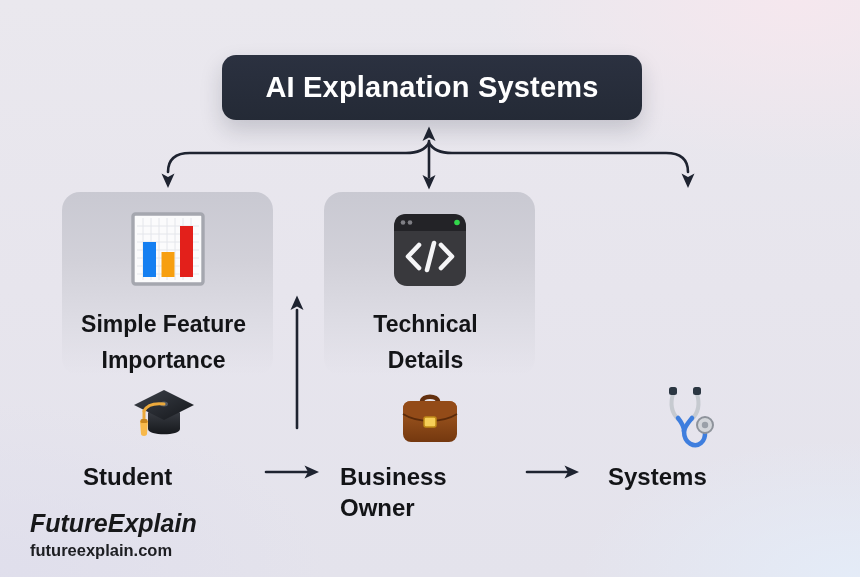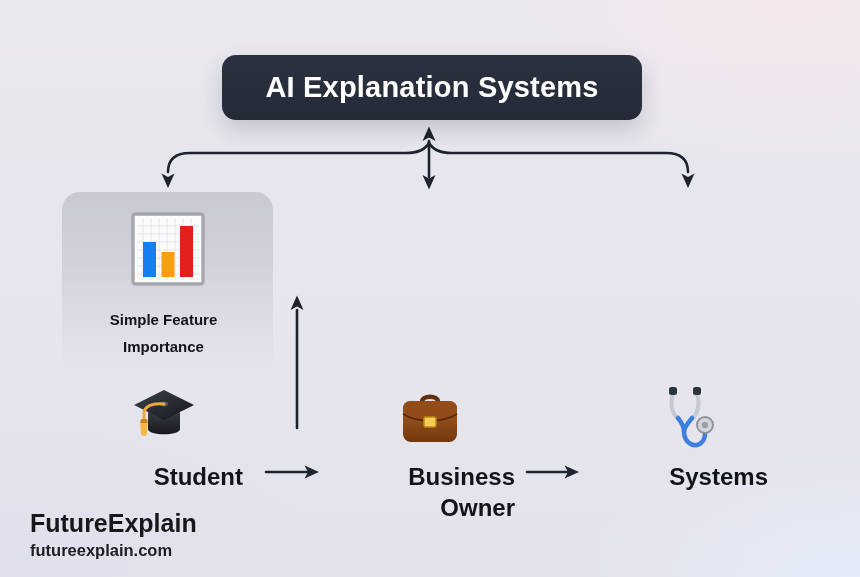--- a/index.html
+++ b/index.html
@@ -22,30 +22,30 @@
   }
   .connectors{position:absolute; left:0; top:0; pointer-events:none;}
   .card{
     position:absolute; top:192px; width:211px; height:184px; border-radius:18px;
     background:linear-gradient(180deg,#c9c9d2 0%,#d2d1d9 38%,#dddce4 70%,rgba(231,229,238,0.12) 100%);
   }
   .card-1{left:62px;} .card-2{left:324px;} .card-3{left:582px;}
   .card-icon{position:absolute; left:50%; transform:translateX(-50%);}
   .card-label{
     position:absolute; top:114px; left:0; right:8px; text-align:center;
-    font-size:15px; line-height:27px; font-weight:600; color:#131417;
+    font-size:23px; line-height:36px; font-weight:600; color:#131417;
     white-space:pre-line;
   }
   .persona-icon{position:absolute;}
   .persona-label{
-    position:absolute; width:160px; text-align:right;
+    position:absolute; width:160px; text-align:left;
     font-size:24px; line-height:31px; font-weight:600; color:#131417;
     white-space:pre-line;
   }
-  .brand{position:absolute; left:30px; top:509px; font-size:25px; font-weight:700; color:#17181a;}
+  .brand{position:absolute; left:30px; top:509px; font-size:25px; font-weight:700; color:#17181a;font-style:italic;}
   .site{position:absolute; left:30px; top:541px; font-size:16.5px; font-weight:700; color:#1d1e22;}
 </style>
 </head>
 <body>
 
 <div class="canvas">
 
   <div class="title-box">
     <span>AI Explanation Systems</span>
   </div>
@@ -78,20 +78,36 @@
         <path d="M6,14 H68 M6,22 H68 M6,30 H68 M6,38 H68 M6,46 H68 M6,54 H68 M6,62 H68"></path>
       </g>
       <rect x="12" y="30" width="13" height="35" fill="#157ff1"></rect>
       <rect x="30.5" y="40" width="13" height="25" fill="#f79f10"></rect>
       <rect x="49" y="14" width="13" height="51" fill="#e3201b"></rect>
     </svg>
     <div class="card-label">Simple Feature
 Importance</div>
   </div>
 
+  <div class="card card-2">
+    <svg class="card-icon" style="top:22px" width="72" height="72" viewBox="0 0 72 72">
+      <rect width="72" height="72" rx="13" fill="#39393d"></rect>
+      <path d="M0,13 Q0,0 13,0 L59,0 Q72,0 72,13 L72,17 L0,17 Z" fill="#232327"></path>
+      <circle cx="9" cy="8.5" r="2.3" fill="#7f7f85"></circle>
+      <circle cx="16" cy="8.5" r="2.3" fill="#7f7f85"></circle>
+      <circle cx="63" cy="8.5" r="2.8" fill="#32d74b"></circle>
+      <g stroke="#f5f5f7" stroke-width="4.6" stroke-linecap="round" stroke-linejoin="round" fill="none">
+        <polyline points="25,31 14,42.5 25,54"></polyline>
+        <polyline points="47,31 58,42.5 47,54"></polyline>
+        <line x1="40" y1="29" x2="33" y2="56"></line>
+      </g>
+    </svg>
+    <div class="card-label">Technical
+Details</div>
+  </div>
 
 
   <svg class="persona-icon" style="left:131px; top:385px" width="66" height="66" viewBox="0 0 66 66">
     <defs>
       <linearGradient id="cylG" x1="0" y1="0" x2="0" y2="1">
         <stop offset="0%" stop-color="#3a3e45"></stop>
           <stop offset="100%" stop-color="#16181c"></stop>
       </linearGradient>
       <linearGradient id="boardG" x1="0" y1="0" x2="1" y2="1">
         <stop offset="0%" stop-color="#3c414a"></stop>
@@ -114,21 +130,21 @@
         <stop offset="0%" stop-color="#a85d23"></stop>
           <stop offset="100%" stop-color="#74380f"></stop>
       </linearGradient>
     </defs>
     <path d="M21,12 C21,5 37,5 37,12" stroke="#63300f" stroke-width="4.5" fill="none"></path>
     <rect x="2" y="11" width="54" height="41" rx="8" fill="url(#caseG)"></rect>
     <path d="M2,19 Q2,11 10,11 L48,11 Q56,11 56,19 L56,24 C42,33 16,33 2,24 Z" fill="#934b18"></path>
     <path d="M2,24 C16,33 42,33 56,24" stroke="#5a2a0a" stroke-width="1.6" fill="none"></path>
     <rect x="23" y="27" width="12" height="10" rx="2" fill="#f6ce57" stroke="#c08a18" stroke-width="1.5"></rect>
   </svg>
-  <div class="persona-label" style="left:355px; top:461px">Business
+  <div class="persona-label" style="left:340px; top:461px">Business
 Owner</div>
 
   <svg class="persona-icon" style="left:661px; top:385px" width="56" height="66" viewBox="0 0 56 66">
     <path d="M12,9 C9,19 10,27 17,34" stroke="#c6cad0" stroke-width="4" fill="none" stroke-linecap="round"></path>
     <path d="M36,9 C39,19 38,27 31,34" stroke="#c6cad0" stroke-width="4" fill="none" stroke-linecap="round"></path>
     <rect x="8" y="2" width="8" height="8" rx="2.5" fill="#2b3642"></rect>
     <rect x="32" y="2" width="8" height="8" rx="2.5" fill="#2b3642"></rect>
     <g stroke="#3e7ede" stroke-width="4.5" fill="none" stroke-linecap="round">
       <path d="M17,33 C21,38 23,41 23,46"></path>
       <path d="M31,33 C27,38 24,41 23,46"></path>

